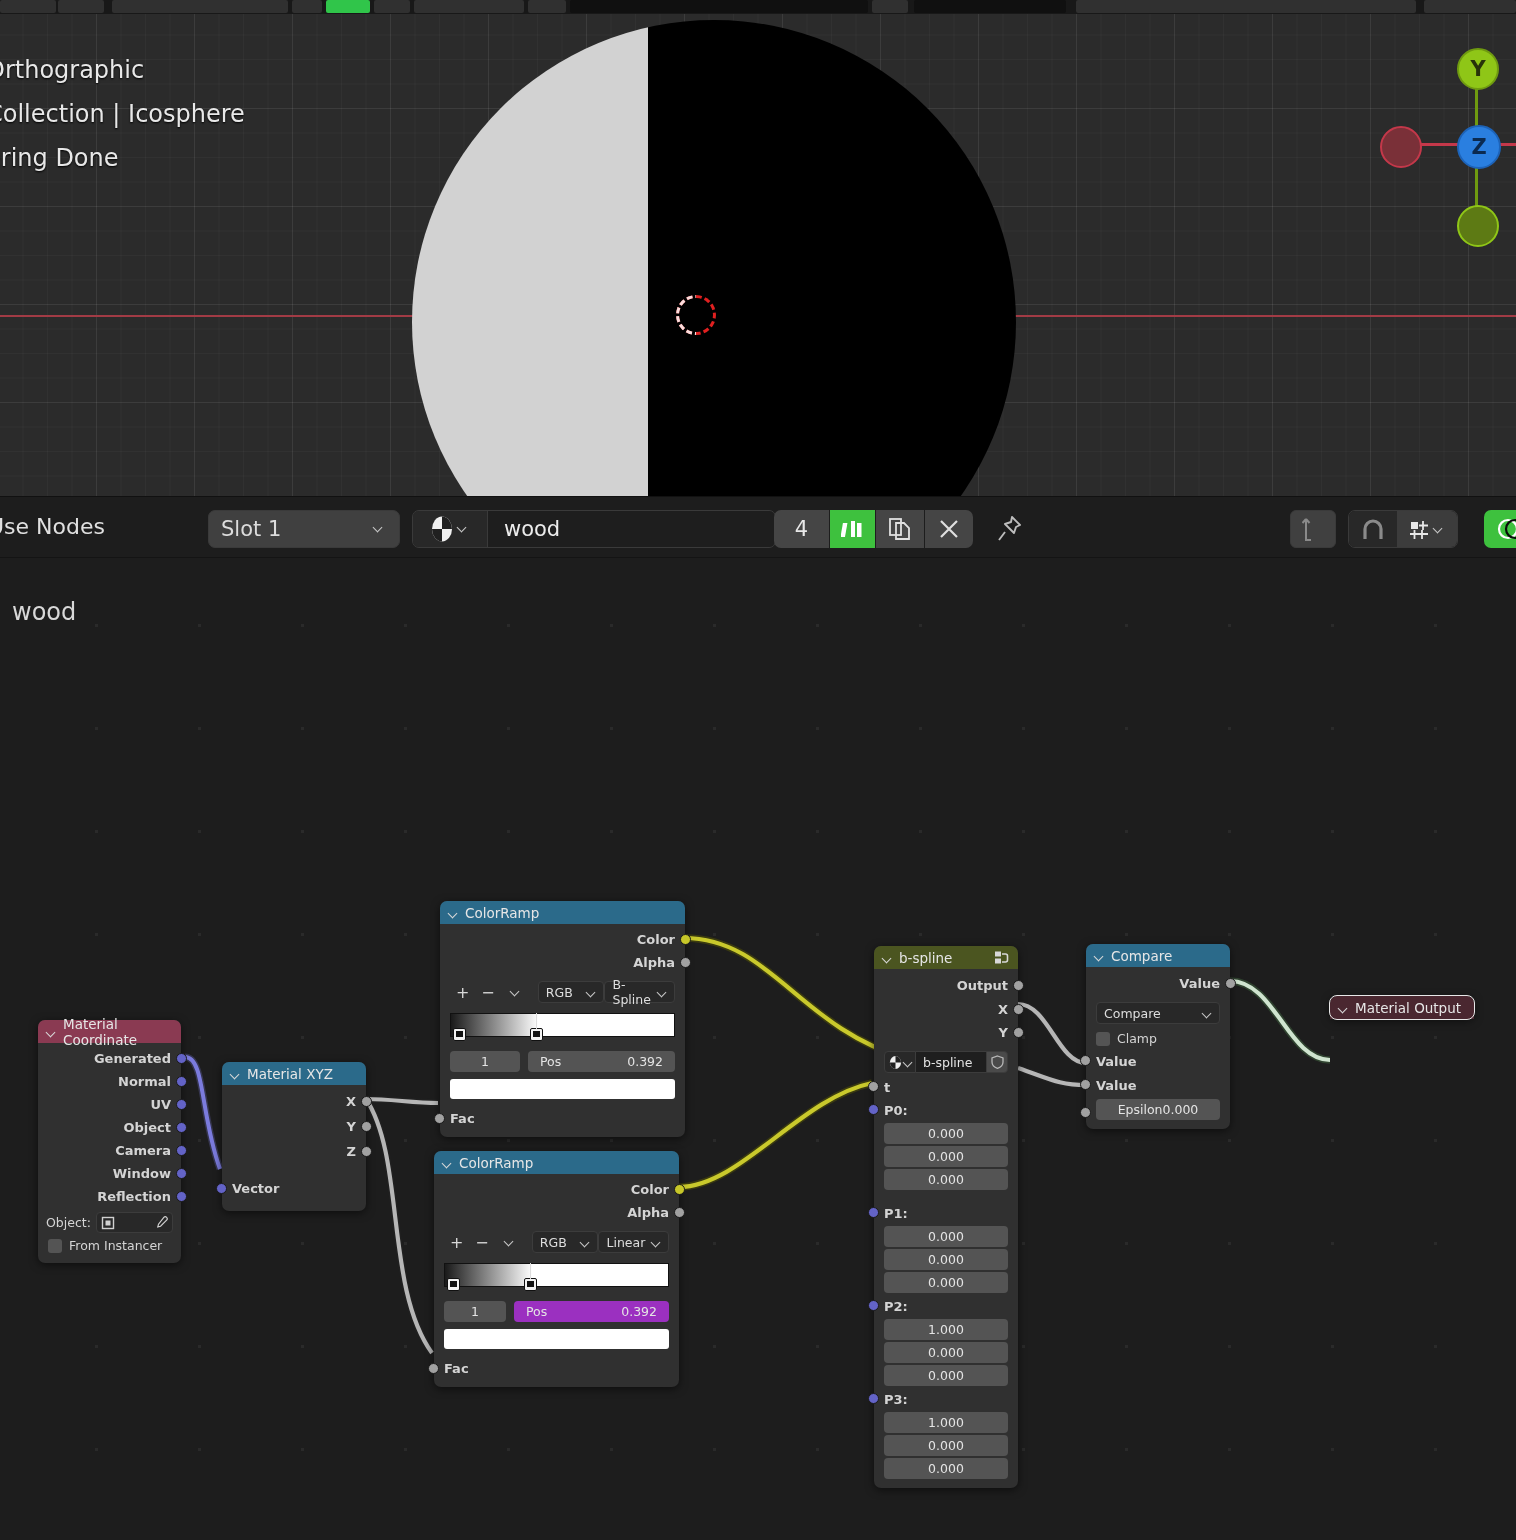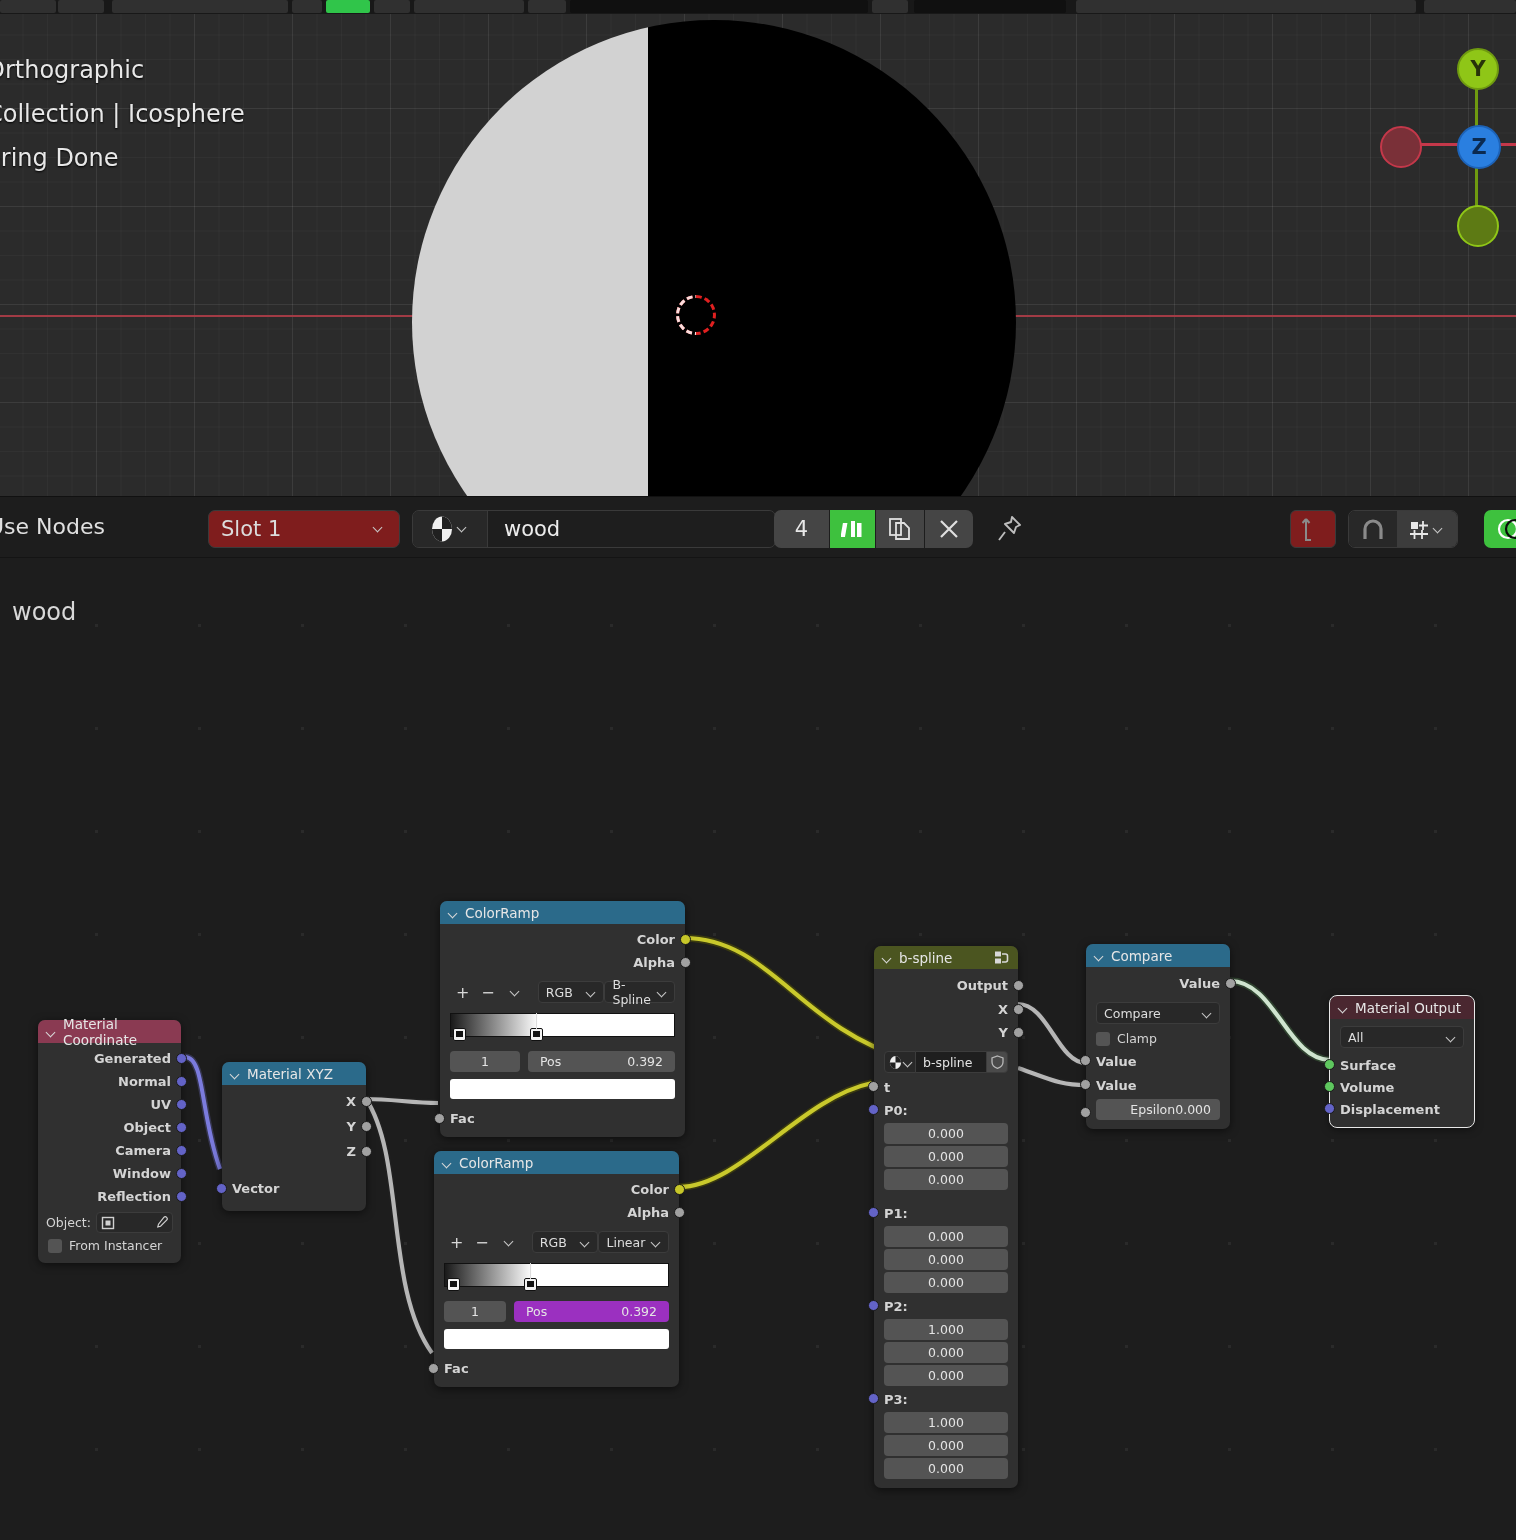--- a/index.html
+++ b/index.html
@@ -43,21 +43,21 @@
   
   #gizmo { position:absolute; left:1375px; top:28px; width:130px; height:208px; }
   #gizmo .ball { position:absolute; width:42px; height:42px; border-radius:50%;
     display:flex; align-items:center; justify-content:center; font-size:21px; font-weight:700; }
   #gizmo .bar { position:absolute; background:#a33; }
 
   
   #nheader { position:absolute; left:0; top:496px; width:1516px; height:62px; background:#1d1d1d;
     border-top:1px solid #111; border-bottom:1px solid #141414; }
   #nheader .lbl { position:absolute; color:#e0e0e0; font-size:22px; }
-  .btn { background:#7f1d1d; border:1px solid #3a3a3a; border-radius:6px; color:#dcdcdc;
+  .btn { background:#404040; border:1px solid #3a3a3a; border-radius:6px; color:#dcdcdc;
     display:flex; align-items:center; }
   .flatbtn { background:#454545; color:#e8e8e8; display:flex; align-items:center; justify-content:center; }
 
   
   #canvas { position:absolute; left:0; top:558px; width:1516px; height:982px; background:#1d1d1d; }
   #dots { position:absolute; inset:0;
     background-image: radial-gradient(#2a2a2a 1.6px, transparent 1.7px);
     background-size: 103px 103px; background-position: 45px 16px; }
   #matname { position:absolute; left:12px; top:40px; color:#d8d8d8; font-size:24px; }
 
@@ -618,47 +618,29 @@
           <span class="sock l s-grey" style="top:6px;"></span>
           <span>Value</span>
         </div>
         <div class="sockrow in" style="height:24px;">
           <span class="sock l s-grey" style="top:6px;"></span>
           <span>Value</span>
         </div>
 
         <div style="position:relative;">
           <span class="sock l s-grey" style="top:8px;left:-6px;"></span>
-          <div class="field" style="justify-content:flex-end;padding:0 9px;">
+          <div class="field" style="justify-content:center;padding:0 9px;">
             <span>Epsilon</span>
             <span>0.000</span>
           </div>
         </div>
       </div>
     </div>
 
     <div class="node selected" style="left:1330px;top:438px;width:144px;">
       <div class="hdr" style="background:#4a2730;">
         <span class="chev"></span>
         <span>Material Output</span>
       </div>
-      <div class="body" style="padding-top:7px;">
-        <div class="select" style="margin:0 10px 6px 10px;">
-          <span>All</span>
-          <span class="dn"></span>
-        </div>
-        <div class="sockrow in" style="height:22px;">
-          <span class="sock l s-green" style="top:5px;"></span>
-          <span>Surface</span>
-        </div>
-        <div class="sockrow in" style="height:22px;">
-          <span class="sock l s-green" style="top:5px;"></span>
-          <span>Volume</span>
-        </div>
-        <div class="sockrow in" style="height:22px;">
-          <span class="sock l s-blue" style="top:5px;"></span>
-          <span>Displacement</span>
-        </div>
-      </div>
     </div>
 
   </div>
 </div>
 
 </body></html>

